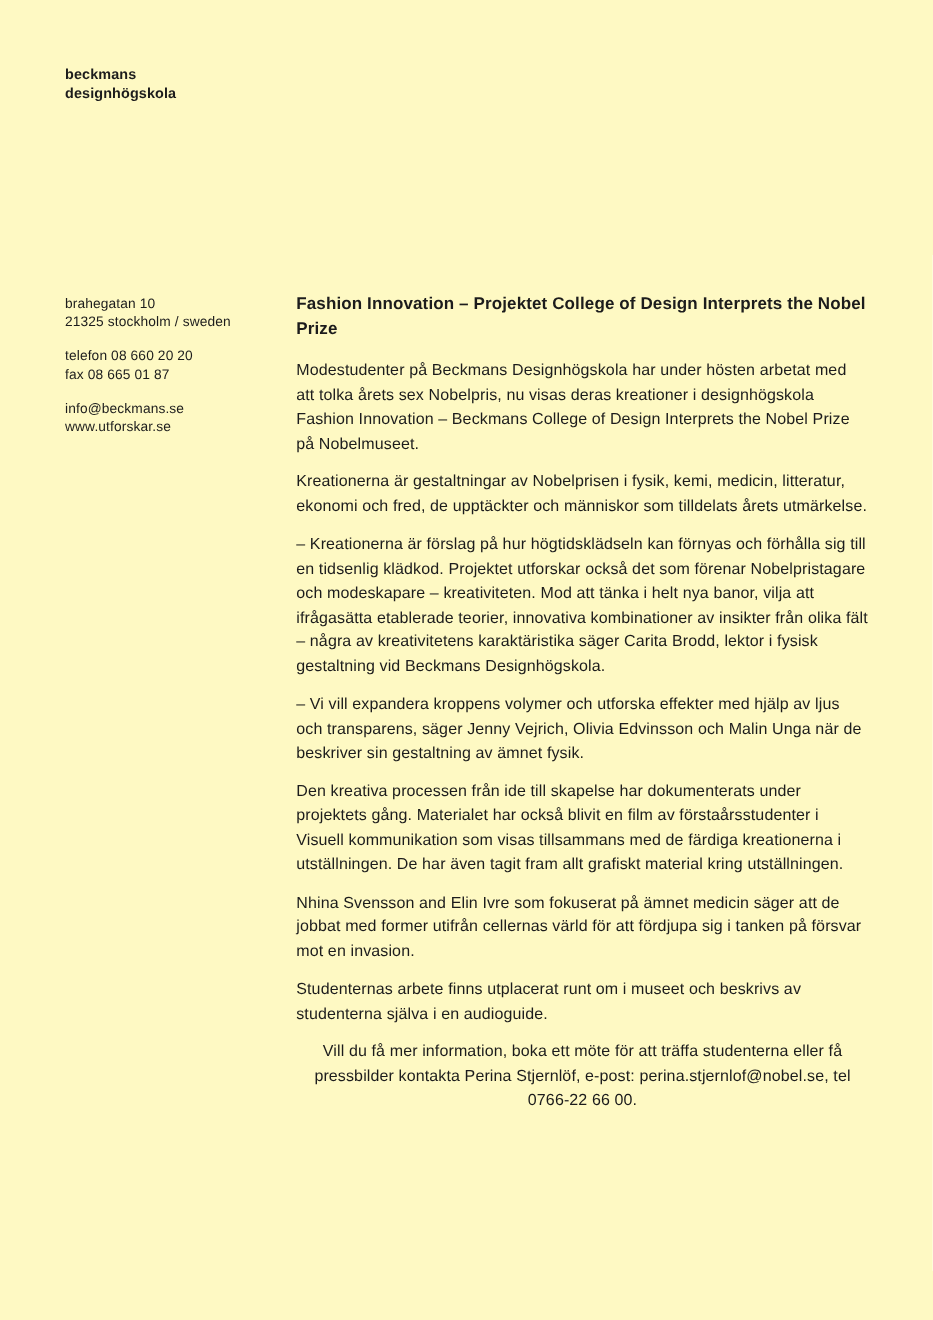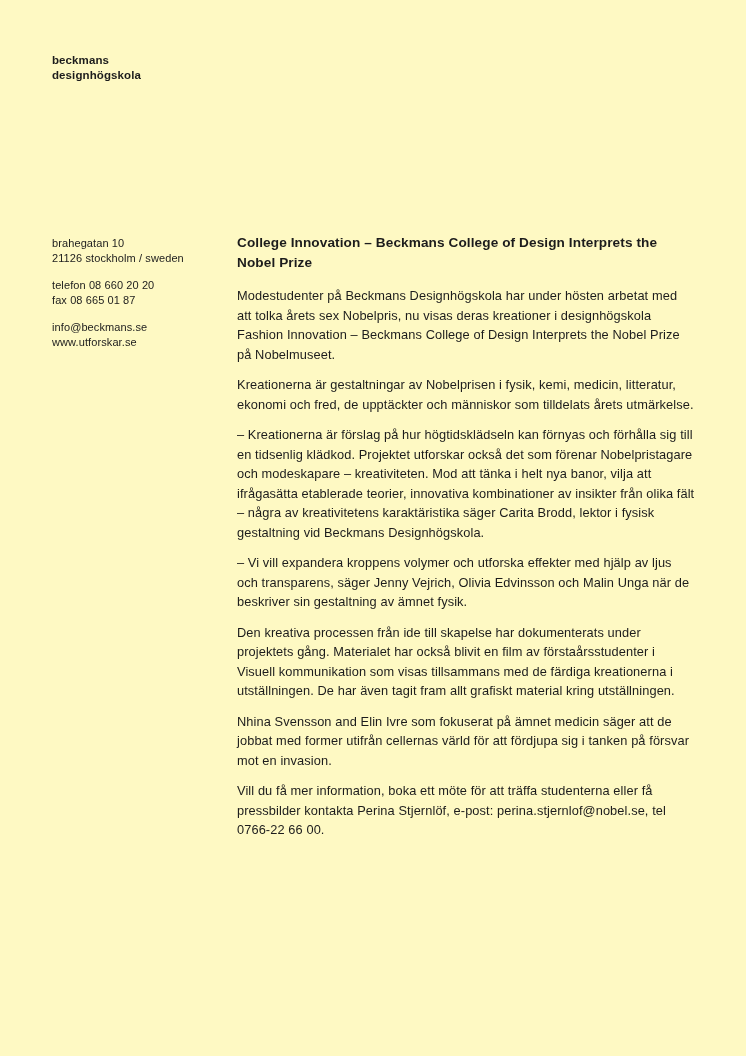--- a/index.html
+++ b/index.html
@@ -52,51 +52,52 @@
       line-height: 20px;
       margin-bottom: 13px;
       letter-spacing: 0.1px;
     }
     .para {
       font-size: 12.8px;
       line-height: 19.5px;
       margin-bottom: 11px;
       letter-spacing: 0.1px;
     }
-    .para:last-child { margin-bottom: 2px; }
+    .para:last-child { margin-bottom: 2px; text-align: center; }
   </style>
 </head>
 <body>
 
 <div class="page">
 
   <div class="logo">
     <div>beckmans</div>
     <div>designhögskola</div>
   </div>
 
   <div class="contact">
     <div class="group">
       <div>brahegatan 10</div>
-      <div>21126 stockholm / sweden</div>
+      <div>21325 stockholm / sweden</div>
     </div>
     <div class="group">
       <div>telefon 08 660 20 20</div>
       <div>fax 08 665 01 87</div>
     </div>
     <div class="group">
       <div>info@beckmans.se</div>
       <div>www.utforskar.se</div>
     </div>
   </div>
 
   <div class="main">
-    <div class="title">College Innovation – Beckmans College of Design Interprets the Nobel Prize</div>
+    <div class="title">Fashion Innovation – Projektet College of Design Interprets the Nobel Prize</div>
     <p class="para">Modestudenter på Beckmans Designhögskola har under hösten arbetat med att tolka årets sex Nobelpris, nu visas deras kreationer i designhögskola Fashion Innovation – Beckmans College of Design Interprets the Nobel Prize på Nobelmuseet.</p>
     <p class="para">Kreationerna är gestaltningar av Nobelprisen i fysik, kemi, medicin, litteratur, ekonomi och fred, de upptäckter och människor som tilldelats årets utmärkelse.</p>
     <p class="para">– Kreationerna är förslag på hur högtidsklädseln kan förnyas och förhålla sig till en tidsenlig klädkod. Projektet utforskar också det som förenar Nobelpristagare och modeskapare – kreativiteten. Mod att tänka i helt nya banor, vilja att ifrågasätta etablerade teorier, innovativa kombinationer av insikter från olika fält – några av kreativitetens karaktäristika säger Carita Brodd, lektor i fysisk gestaltning vid Beckmans Designhögskola.</p>
     <p class="para">– Vi vill expandera kroppens volymer och utforska effekter med hjälp av ljus och transparens, säger Jenny Vejrich, Olivia Edvinsson och Malin Unga när de beskriver sin gestaltning av ämnet fysik.</p>
     <p class="para">Den kreativa processen från ide till skapelse har dokumenterats under projektets gång. Materialet har också blivit en film av förstaårsstudenter i Visuell kommunikation som visas tillsammans med de färdiga kreationerna i utställningen. De har även tagit fram allt grafiskt material kring utställningen.</p>
     <p class="para">Nhina Svensson and Elin Ivre som fokuserat på ämnet medicin säger att de jobbat med former utifrån cellernas värld för att fördjupa sig i tanken på försvar mot en invasion.</p>
+    <p class="para">Studenternas arbete finns utplacerat runt om i museet och beskrivs av studenterna själva i en audioguide.</p>
     <p class="para">Vill du få mer information, boka ett möte för att träffa studenterna eller få pressbilder kontakta Perina Stjernlöf, e-post: perina.stjernlof@nobel.se, tel 0766-22 66 00.</p>
   </div>
 
 </div>
 
 </body></html>

